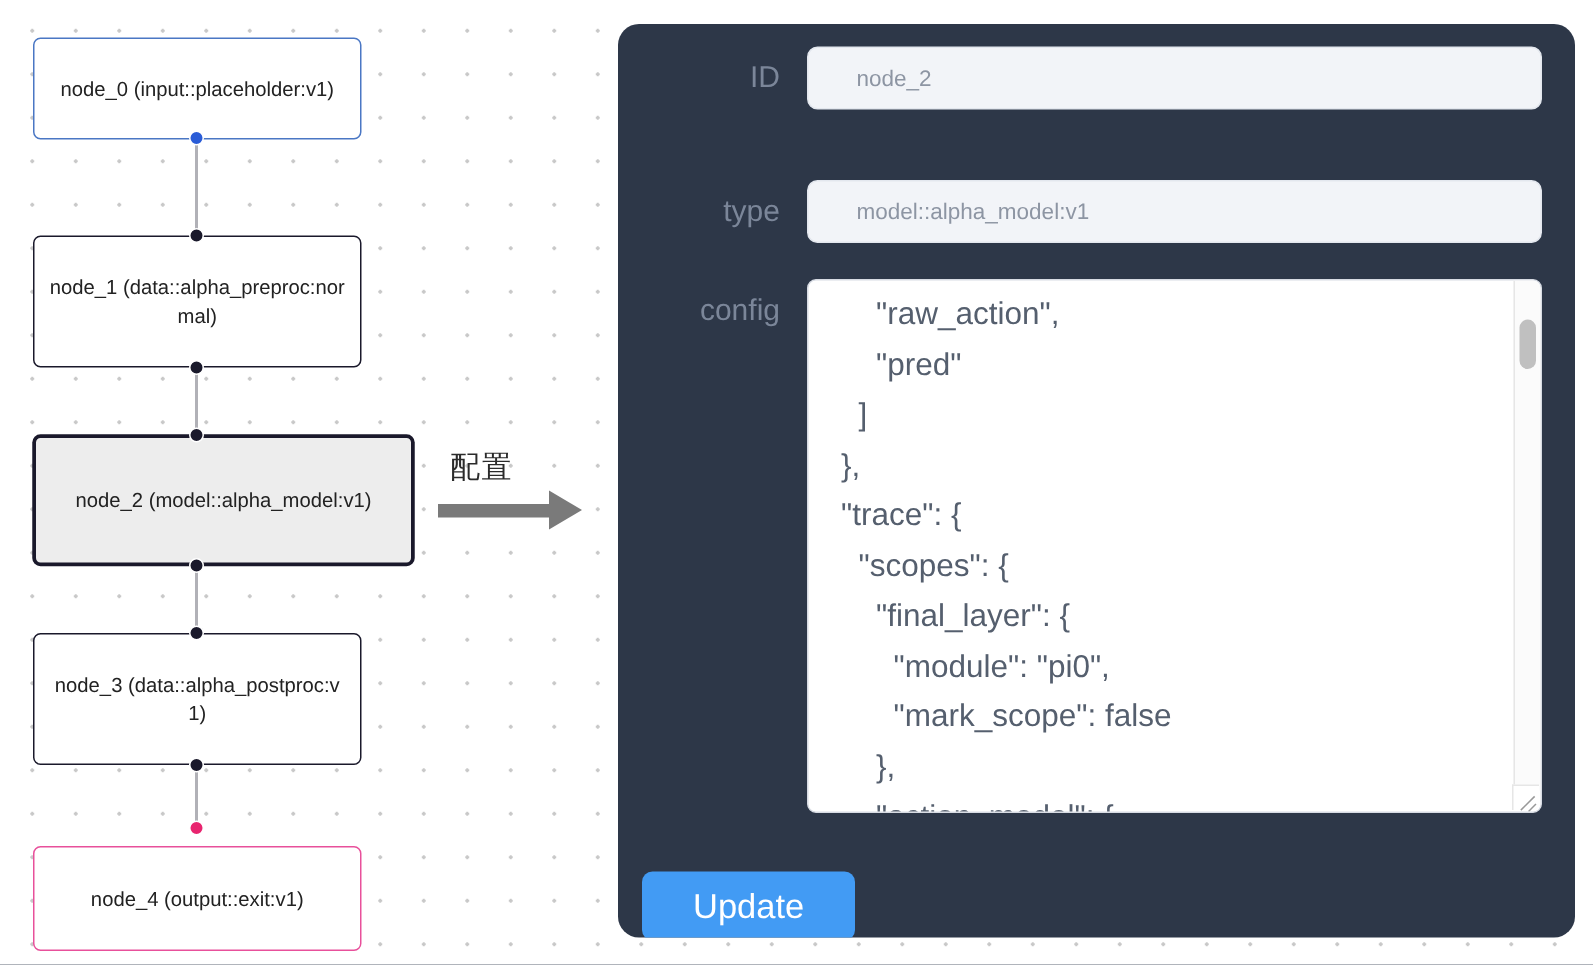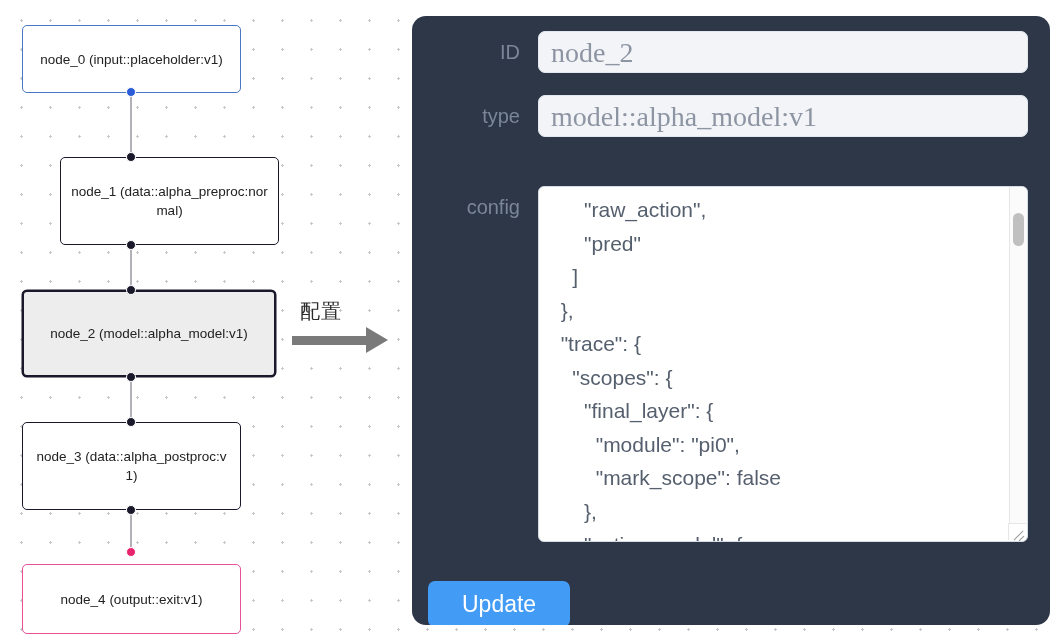--- a/index.html
+++ b/index.html
@@ -150,33 +150,33 @@
     font-size: 20px;
     line-height: 42px;
     font-family: "Liberation Sans", sans-serif;
   }
   .field-input {
     box-sizing: border-box;
     background: #f2f4f8;
     border: 1px solid #e3e7ee;
     border-radius: 7px;
     color: #8d95a3;
-    font-size: 28px;
-    font-family: Liberation Serif, serif;
-    padding: 0 12px;
+    font-size: 15px;
+    font-family: Liberation Sans, sans-serif;
+    padding: 0 32px;
     height: 42px;
     line-height: 42px;
     width: 490px;
     outline: none;
     white-space: nowrap;
     overflow: hidden;
   }
 
   #row-id   { left: 14px;  top: 15px;  }
-  #row-type { left: 14px;  top: 79px;  }
+  #row-type { left: 14px;  top: 104px;  }
   #row-config { left: 14px; top: 170px; }
 
   #config-label { line-height: 42px; }
 
   #config-box {
     position: relative;
     box-sizing: border-box;
     width: 490px;
     height: 356px;
     background: #ffffff;
@@ -262,21 +262,21 @@
   <div class="edge" style="left:130px; top:242px; height:51px;"></div>
   <div class="edge" style="left:130px; top:374px; height:51px;"></div>
   <div class="edge" style="left:130px; top:507px; height:48px;"></div>
 
   <div class="node input-node" style="left:22px; top:25px; width:219px; height:68px;">
     <span class="nlabel">node_0
 (input::placeholder:v1)</span>
   </div>
   <div class="handle blue" style="left:126px; top:87px;"></div>
 
-  <div class="node" style="left:22px; top:157px; width:219px; height:88px;margin-left:38px;">
+  <div class="node" style="left:22px; top:157px; width:219px; height:88px;">
     <span class="nlabel">node_1
 (data::alpha_preproc:normal)</span>
   </div>
   <div class="handle" style="left:126px; top:152px;"></div>
   <div class="handle" style="left:126px; top:240px;"></div>
 
   <div class="node selected" style="left:22px; top:290px; width:254px; height:87px;">
     <span class="nlabel">node_2
 (model::alpha_model:v1)</span>
   </div>

